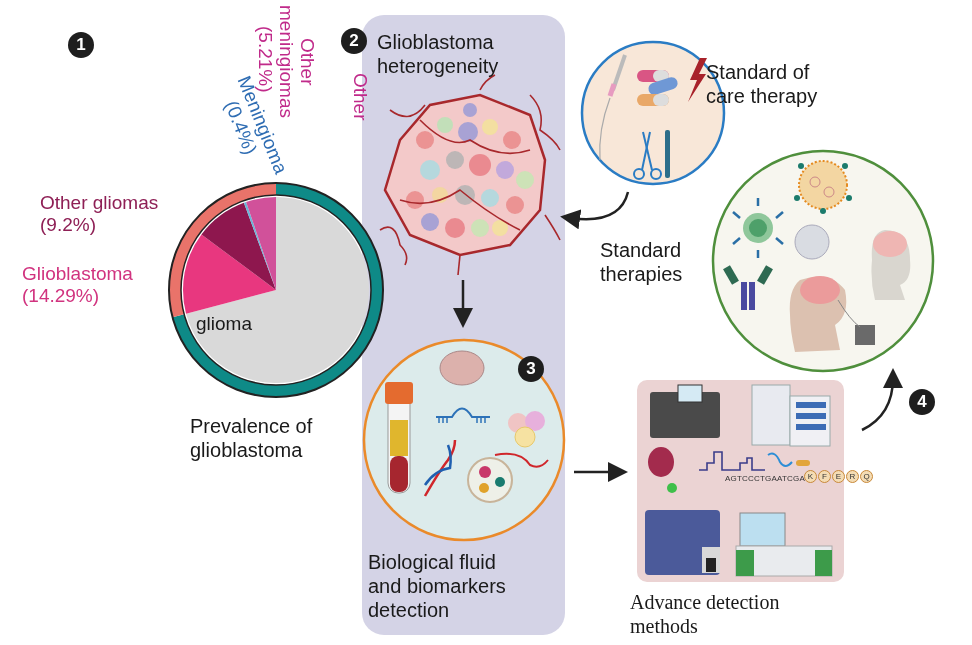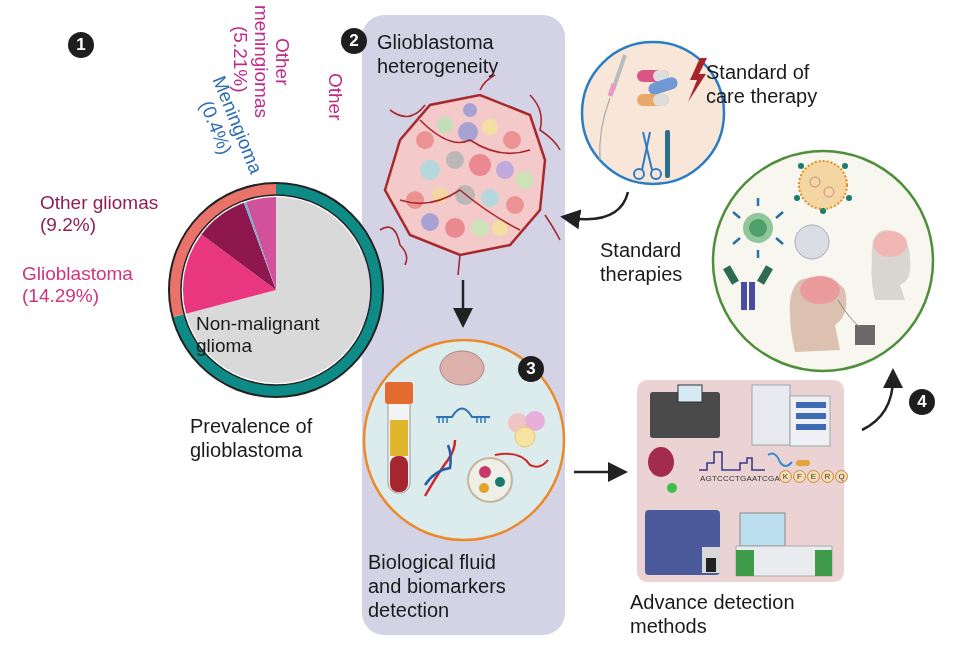--- a/index.html
+++ b/index.html
@@ -1,17 +1,17 @@
 <!DOCTYPE html>
 <html><head>
 <meta charset="utf-8">
 <style>
   html,body{margin:0;padding:0;background:#ffffff;}
   body{width:972px;height:645px;position:relative;overflow:hidden;font-family:"Liberation Sans",sans-serif;color:#1a1a1a;}
-  .abs{position:absolute;}
+  .abs{position:absolute;margin-left:25px;}
   .num{position:absolute;width:26px;height:26px;border-radius:50%;background:#1e1e1e;color:#fff;font-weight:bold;font-size:17px;line-height:26px;text-align:center;}
   .lbl{position:absolute;font-size:19px;line-height:22px;text-align:left;color:#1a1a1a;}
   #center-panel{position:absolute;left:362px;top:15px;width:203px;height:620px;background:#d4d3e6;border-radius:22px;}
   svg{position:absolute;left:0;top:0;}
 </style>
 </head>
 <body>
 
 <div id="center-panel"></div>
 
@@ -236,21 +236,20 @@
   <div>Other gliomas</div>
   <div>(9.2%)</div>
 </div>
 
 <div class="lbl" style="left:22px;top:263px;width:140px;color:#d1337f;">
   <div>Glioblastoma</div>
   <div>(14.29%)</div>
 </div>
 
 <div class="lbl" style="left:196px;top:313px;width:160px;">
-  <div>Non-malignant</div>
   <div>glioma</div>
 </div>
 
 <div class="lbl" style="left:190px;top:414px;width:170px;font-size:20px;line-height:24px;">
   <div>Prevalence of</div>
   <div>glioblastoma</div>
 </div>
 
 <div class="lbl" style="left:377px;top:30px;width:180px;font-size:20px;line-height:24px;">
   <div>Glioblastoma</div>
@@ -278,16 +277,16 @@
   <span class="pep">K</span>
   <span class="pep">F</span>
   <span class="pep">E</span>
   <span class="pep">R</span>
   <span class="pep">Q</span>
 </div>
 <style>
   .pep{display:inline-block;width:11px;height:11px;border-radius:50%;background:#f4dcb4;border:1px solid #c8893a;font-size:8px;line-height:11px;text-align:center;color:#333;}
 </style>
 
-<div class="lbl" style="left:630px;top:590px;width:220px;font-size:20px;line-height:24px;">
+<div class="lbl" style="left:630px;top:590px;width:220px;font-size:20px;line-height:24px;font-family:Liberation Serif, serif;">
   <div>Advance detection</div>
   <div>methods</div>
 </div>
 
 </body></html>

